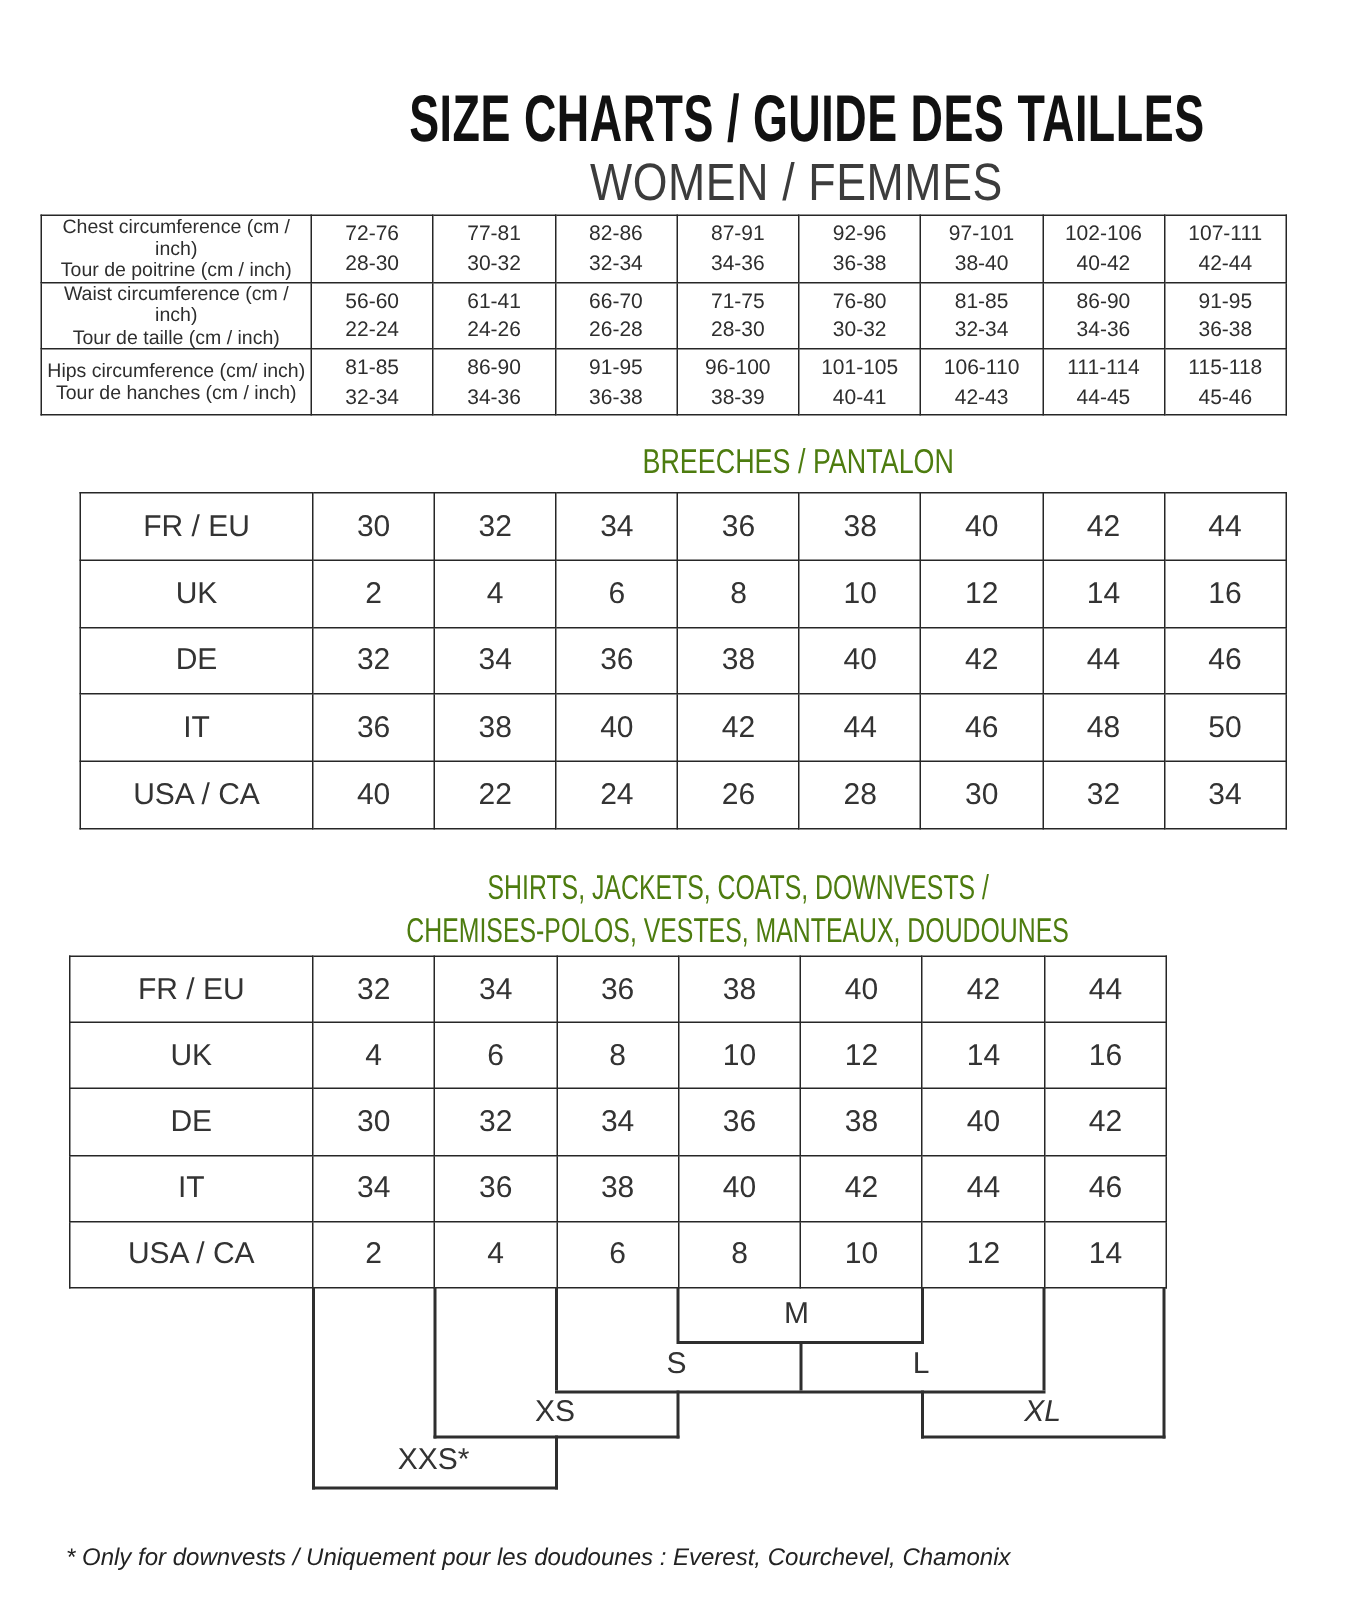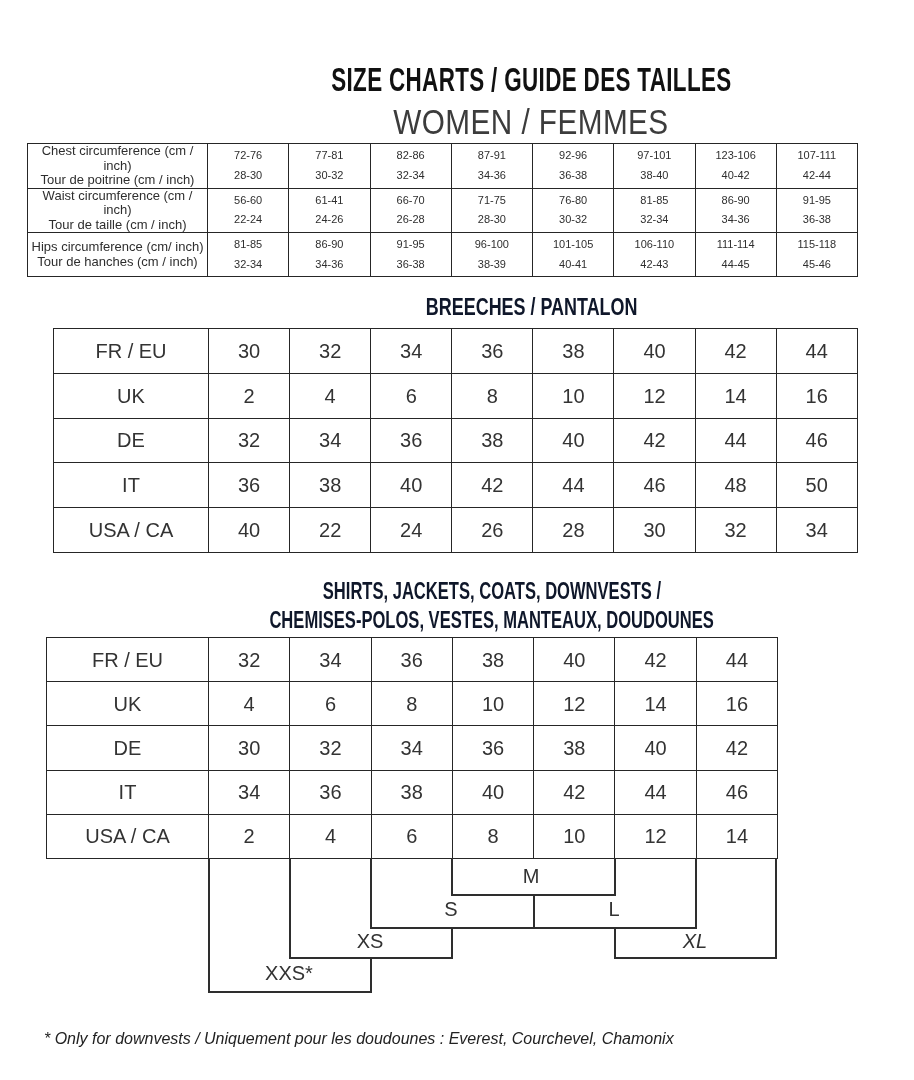--- a/index.html
+++ b/index.html
@@ -7,43 +7,43 @@
     width:914px; height:1080px; position:relative;
     background:#ffffff; overflow:hidden;
     font-family:"Liberation Sans", sans-serif;
     color:#2e2e2e;
   }
 
   
   .head-wrap { position:absolute; text-align:center; }
   .head-wrap > span { display:inline-block; white-space:nowrap; transform-origin:50% 50%; }
 
-  .page-title { left:148px; width:766px; top:62px; font-weight:bold; font-size:33px; line-height:36px; color:#111; }
+  .page-title { left:148px; width:766px; top:62px; font-weight:bold; font-size:44px; line-height:36px; color:#111; }
   .page-title > span { transform:scaleX(0.68); letter-spacing:0.5px; }
 
   .page-subtitle { left:148px; width:766px; top:107px; font-weight:normal; font-size:35px; line-height:30px; color:#3c3c3c; }
   .page-subtitle > span { transform:scaleX(0.85); letter-spacing:0.5px; }
 
-  .sec-title { font-weight:bold; font-size:23px; color:#0f172a;text-align:center; }
+  .sec-title { font-weight:normal; font-size:23px; color:#4d7c0f;text-align:center; }
   .breeches-title { left:149px; width:766px; top:295px; line-height:25px; }
   .breeches-title > span { transform:scaleX(0.78); }
   .shirts-title { left:109px; width:766px; top:577px; line-height:29px; }
   .shirts-title > span { transform:scaleX(0.72); }
 
   
   table { border-collapse:collapse; table-layout:fixed; position:absolute; }
   th, td {
     border:1.6px solid #262626; padding:0;
     text-align:center; vertical-align:middle; font-weight:normal;
   }
 
   .t-meas { left:27px; top:143px; width:830px; }
   .t-meas tr { height:44.3px; }
   .t-meas .lbl-line { font-size:13px; line-height:14.5px; color:#2e2e2e; }
-  .t-meas .val-line { font-size:11px; line-height:19.5px; color:#2e2e2e; }
+  .t-meas .val-line { font-size:14px; line-height:19.5px; color:#2e2e2e; }
 
   .t-br { left:53px; top:328px; width:804px; }
   .t-br tr { height:44.8px; }
   .t-sh { left:46px; top:637px; width:731px; }
   .t-sh tr { height:44.2px; }
   .t-br th, .t-br td, .t-sh th, .t-sh td { font-size:20px; color:#333; }
   .t-br .lbl-line, .t-br .val-line, .t-sh .lbl-line, .t-sh .val-line { line-height:24px; }
 
   
   .bl { position:absolute; background:#2e2e2e; }
@@ -105,21 +105,21 @@
         </td>
         <td>
           <div class="val-line">92-96</div>
           <div class="val-line">36-38</div>
         </td>
         <td>
           <div class="val-line">97-101</div>
           <div class="val-line">38-40</div>
         </td>
         <td>
-          <div class="val-line">123-106</div>
+          <div class="val-line">102-106</div>
           <div class="val-line">40-42</div>
         </td>
         <td>
           <div class="val-line">107-111</div>
           <div class="val-line">42-44</div>
         </td>
       </tr>
       <tr>
         <th>
           <div class="lbl-line">Waist circumference (cm / inch)</div>

